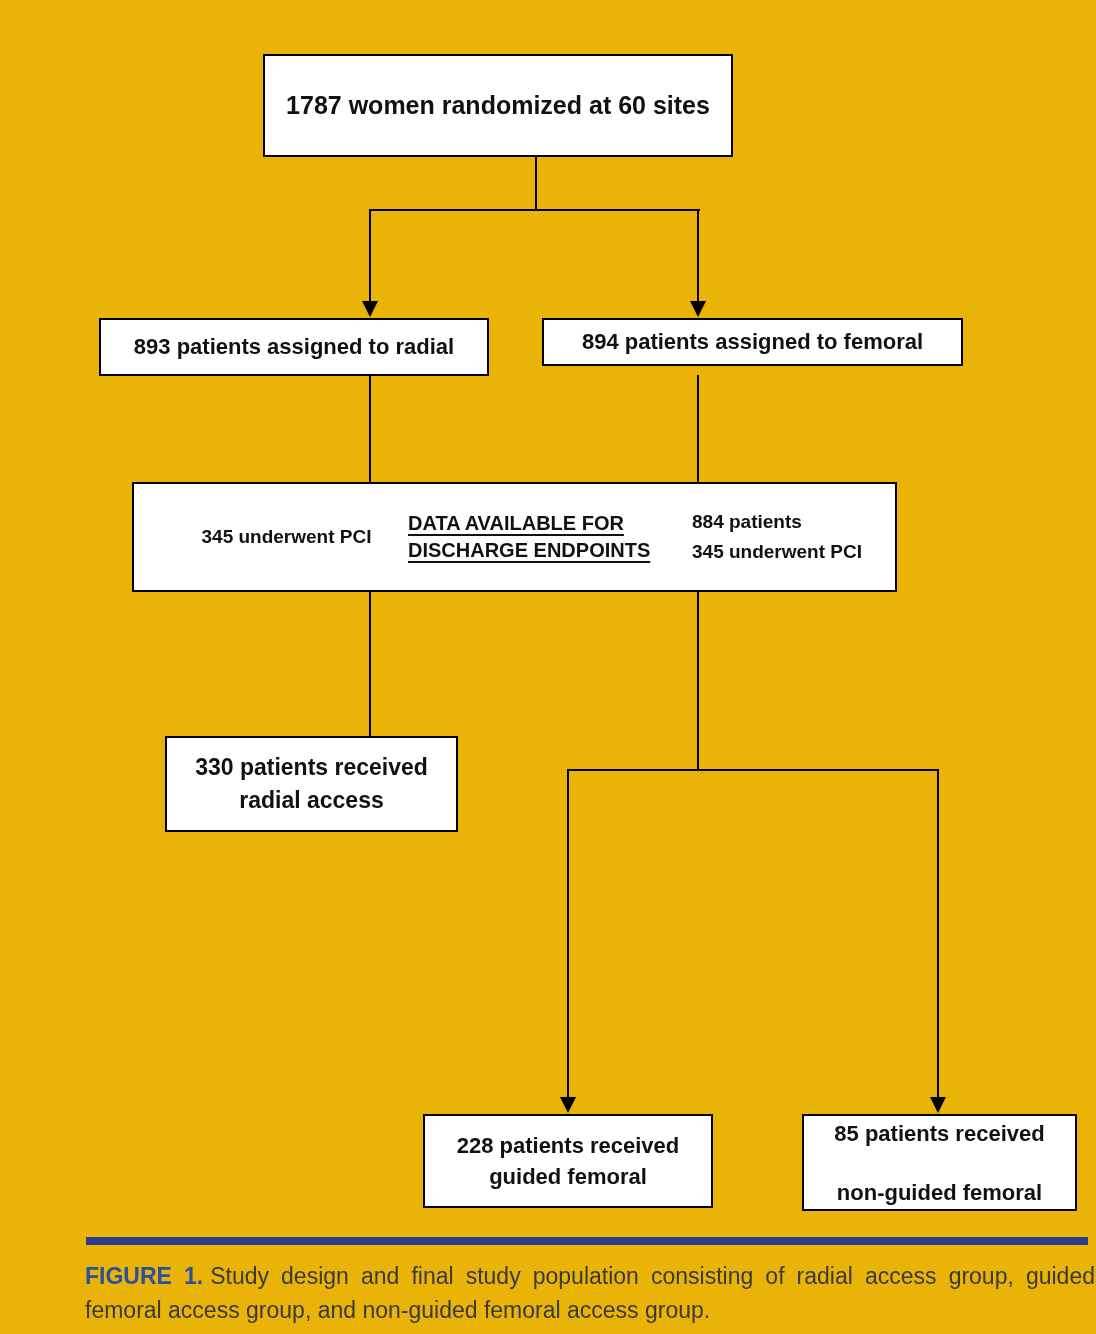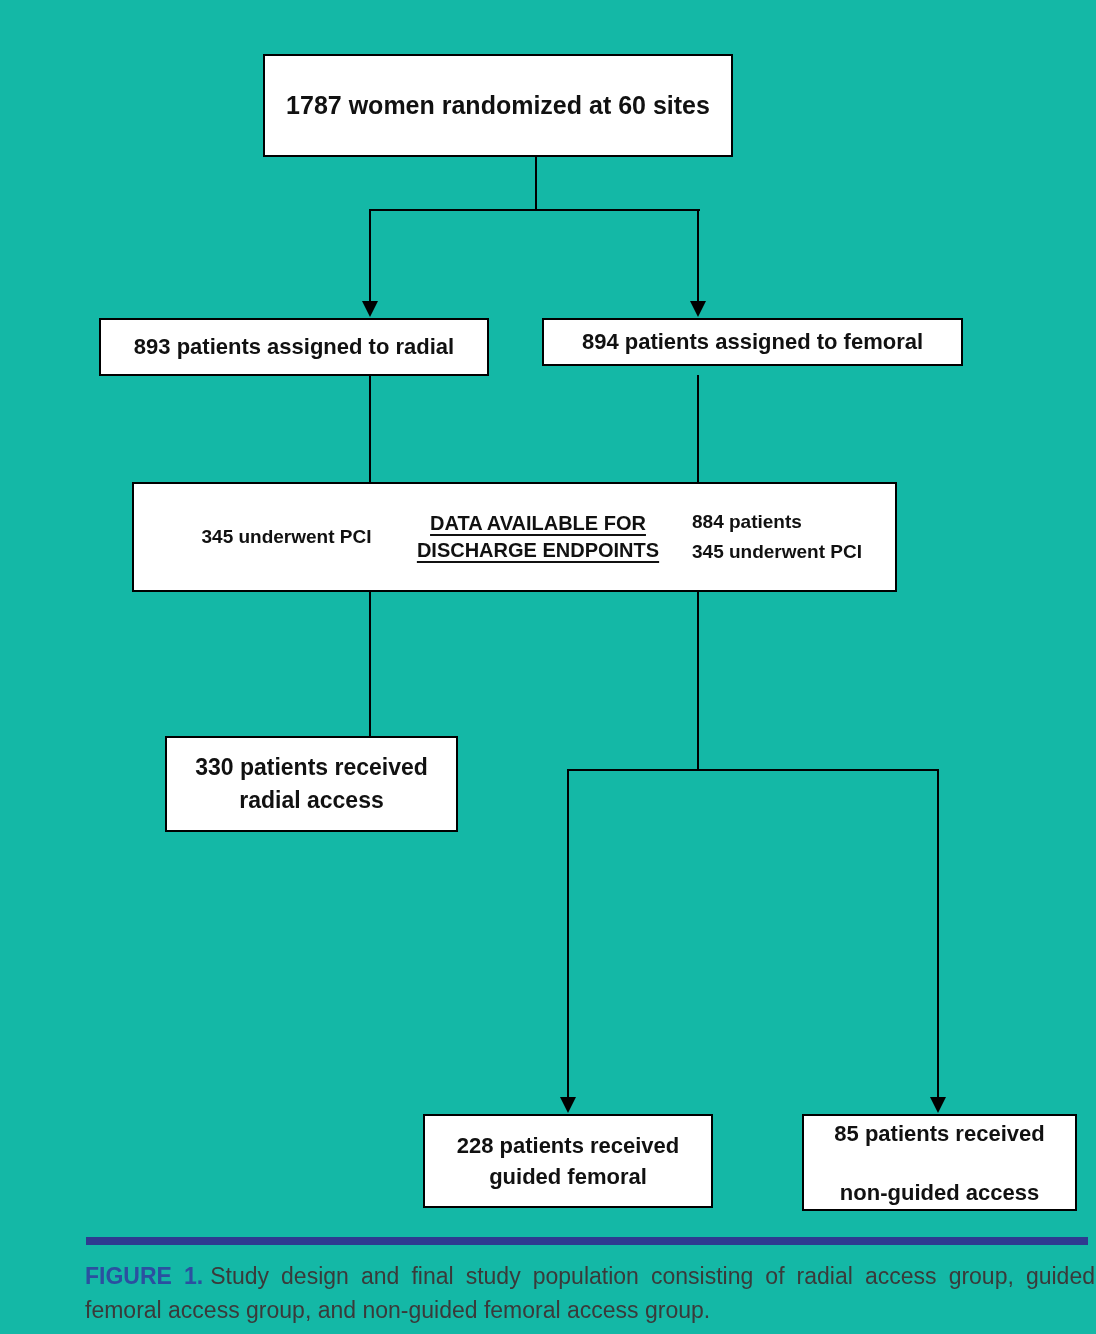--- a/index.html
+++ b/index.html
@@ -3,21 +3,21 @@
 <meta charset="utf-8">
 <style>
   :root{
     --line:#000000;
     --bar:#2e3b90;
     --caplabel:#2b50a0;
     --captext:#3a3a3a;
   }
   html,body{margin:0;padding:0;background:#ffffff;}
   .stage{
-    position:relative;width:1096px;height:1334px;background:#14b8a6;
+    position:relative;width:1096px;height:1334px;background:#eab308;
     font-family:"Liberation Sans",sans-serif;color:#111;overflow:hidden;
   }
   .node{
     position:absolute;box-sizing:border-box;border:2px solid var(--line);
     background:#ffffff;display:flex;flex-direction:column;align-items:center;
     justify-content:center;text-align:center;font-weight:bold;color:#111;
   }
   .vline,.hline{position:absolute;background:var(--line);}
   .arrow{
     position:absolute;width:0;height:0;
@@ -30,21 +30,21 @@
   #n-data{left:132px;top:482px;width:765px;height:110px;display:block;}
   #n-330{left:165px;top:736px;width:293px;height:96px;font-size:23px;line-height:33px;}
   #n-guided{left:423px;top:1114px;width:290px;height:94px;font-size:22px;line-height:31px;}
   #n-nonguided{left:802px;top:1114px;width:275px;height:97px;font-size:22px;line-height:31px;gap:28px;}
 
   .stats-left,.data-title,.stats-right{
     position:absolute;top:0;height:100%;display:flex;flex-direction:column;
     justify-content:center;font-weight:bold;
   }
   .stats-left{left:20px;width:265px;text-align:center;font-size:19px;line-height:30px;}
-  .data-title{left:274px;width:260px;text-align:center;font-size:20px;line-height:27px;}
+  .data-title{left:274px;width:260px;text-align:left;font-size:20px;line-height:27px;}
   .data-title span{text-decoration:underline;text-underline-offset:4px;}
   .stats-right{left:558px;width:200px;text-align:left;font-size:19px;line-height:30px;}
 
   .divider-bar{position:absolute;left:86px;top:1237px;width:1002px;height:8px;background:var(--bar);}
   .caption{
     position:absolute;left:85px;top:1259px;width:1010px;
     font-size:23px;line-height:34px;text-align:justify;color:var(--captext);
   }
   .caption .cap-label{color:var(--caplabel);font-weight:bold;margin-right:7px;}
 </style>
@@ -102,21 +102,21 @@
     <span>radial access</span>
   </div>
 
   <div class="node" id="n-guided">
     <span>228 patients received</span>
     <span>guided femoral</span>
   </div>
 
   <div class="node" id="n-nonguided">
     <span>85 patients received</span>
-    <span>non-guided access</span>
+    <span>non-guided femoral</span>
   </div>
 
   <div class="divider-bar"></div>
   <div class="caption">
     <span class="cap-label">FIGURE 1.</span><span>Study design and final study population consisting of radial access group, guided femoral access group, and non-guided femoral access group.</span>
   </div>
 
 </div>
 
 </body></html>

